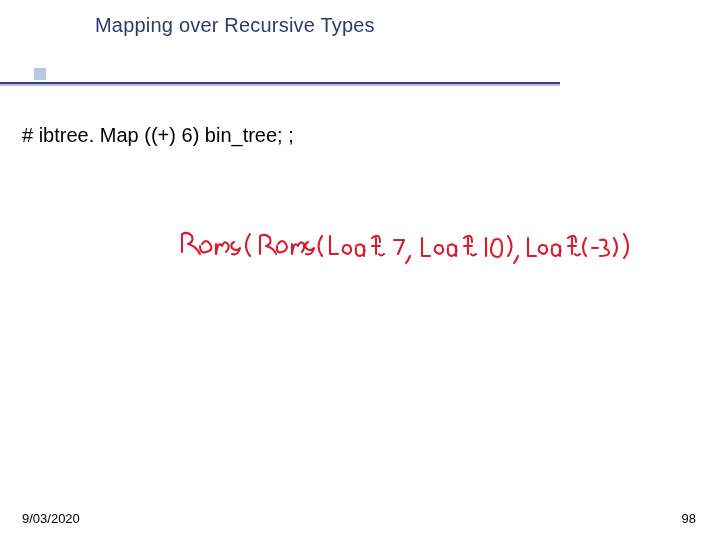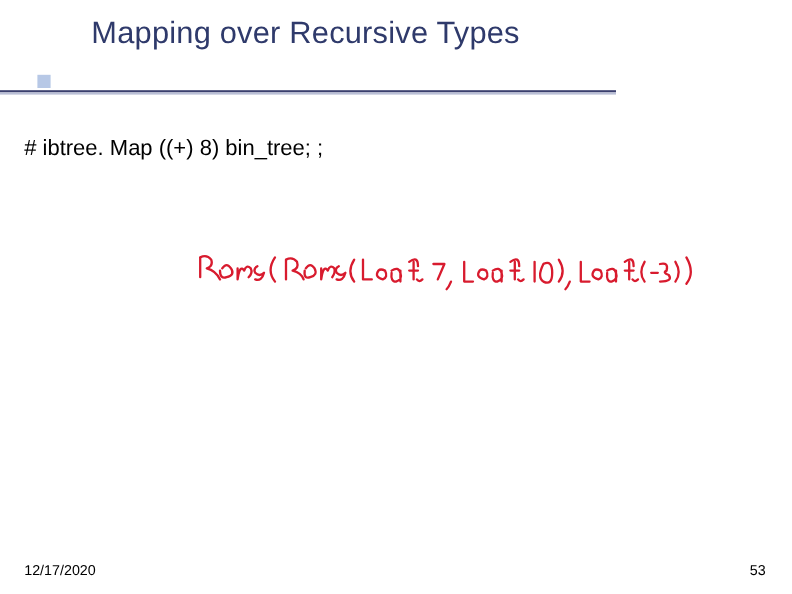--- a/index.html
+++ b/index.html
@@ -15,22 +15,22 @@
   }
   .slide {
     width: 720px;
     height: 540px;
     position: relative;
     box-sizing: border-box;
   }
   .title-bar {
     position: absolute;
     top: 14px;
-    left: 83px;
-    font-size: 28px;
+    left: 95px;
+    font-size: 20px;
     color: #2f3a6b;
     font-family: Verdana, Arial, sans-serif;
     letter-spacing: 0.2px;
   }
   .bullet-square {
     position: absolute;
     top: 68px;
     left: 34px;
     width: 12px;
     height: 12px;
@@ -90,21 +90,21 @@
 <body>
 
 <div class="slide">
 
   <div class="bullet-square"></div>
   <div class="title-bar">Mapping over Recursive Types</div>
   <div class="underline"></div>
   <div class="underline-shadow"></div>
 
   <div class="body">
-    <div class="line1"># ibtree. Map ((+) 8) bin_tree; ;</div>
+    <div class="line1"># ibtree. Map ((+) 6) bin_tree; ;</div>
   </div>
 
   <div class="hand">
     <svg viewBox="0 0 460 50" width="460" height="50">
       <g stroke="#d81b2e" stroke-width="2.1" fill="none" stroke-linecap="round" stroke-linejoin="round">
 
         <path d="M4 8 l0 18 M4 8 q6 -3 10 2 q2 6 -4 8 q8 2 12 10"></path>
         <path d="M24 18 q4 -6 8 0 q4 6 -4 8 q-6 2 -6 -6"></path>
         <path d="M38 18 q0 10 0 10 q2 -14 6 -8 q2 -6 6 -2 q2 4 -2 8"></path>
         <path d="M56 16 q-4 2 -2 6 q4 4 8 0 q-2 8 -8 6"></path>
@@ -150,16 +150,16 @@
 
         <path d="M422 14 q8 -2 6 6 q-4 2 2 4 q4 6 -8 6"></path>
 
         <path d="M436 12 q6 10 0 18"></path>
 
         <path d="M446 8 q8 14 0 24"></path>
       </g>
     </svg>
   </div>
 
-  <div class="footer-date">12/17/2020</div>
-  <div class="footer-page">53</div>
+  <div class="footer-date">9/03/2020</div>
+  <div class="footer-page">98</div>
 
 </div>
 
 </body></html>

